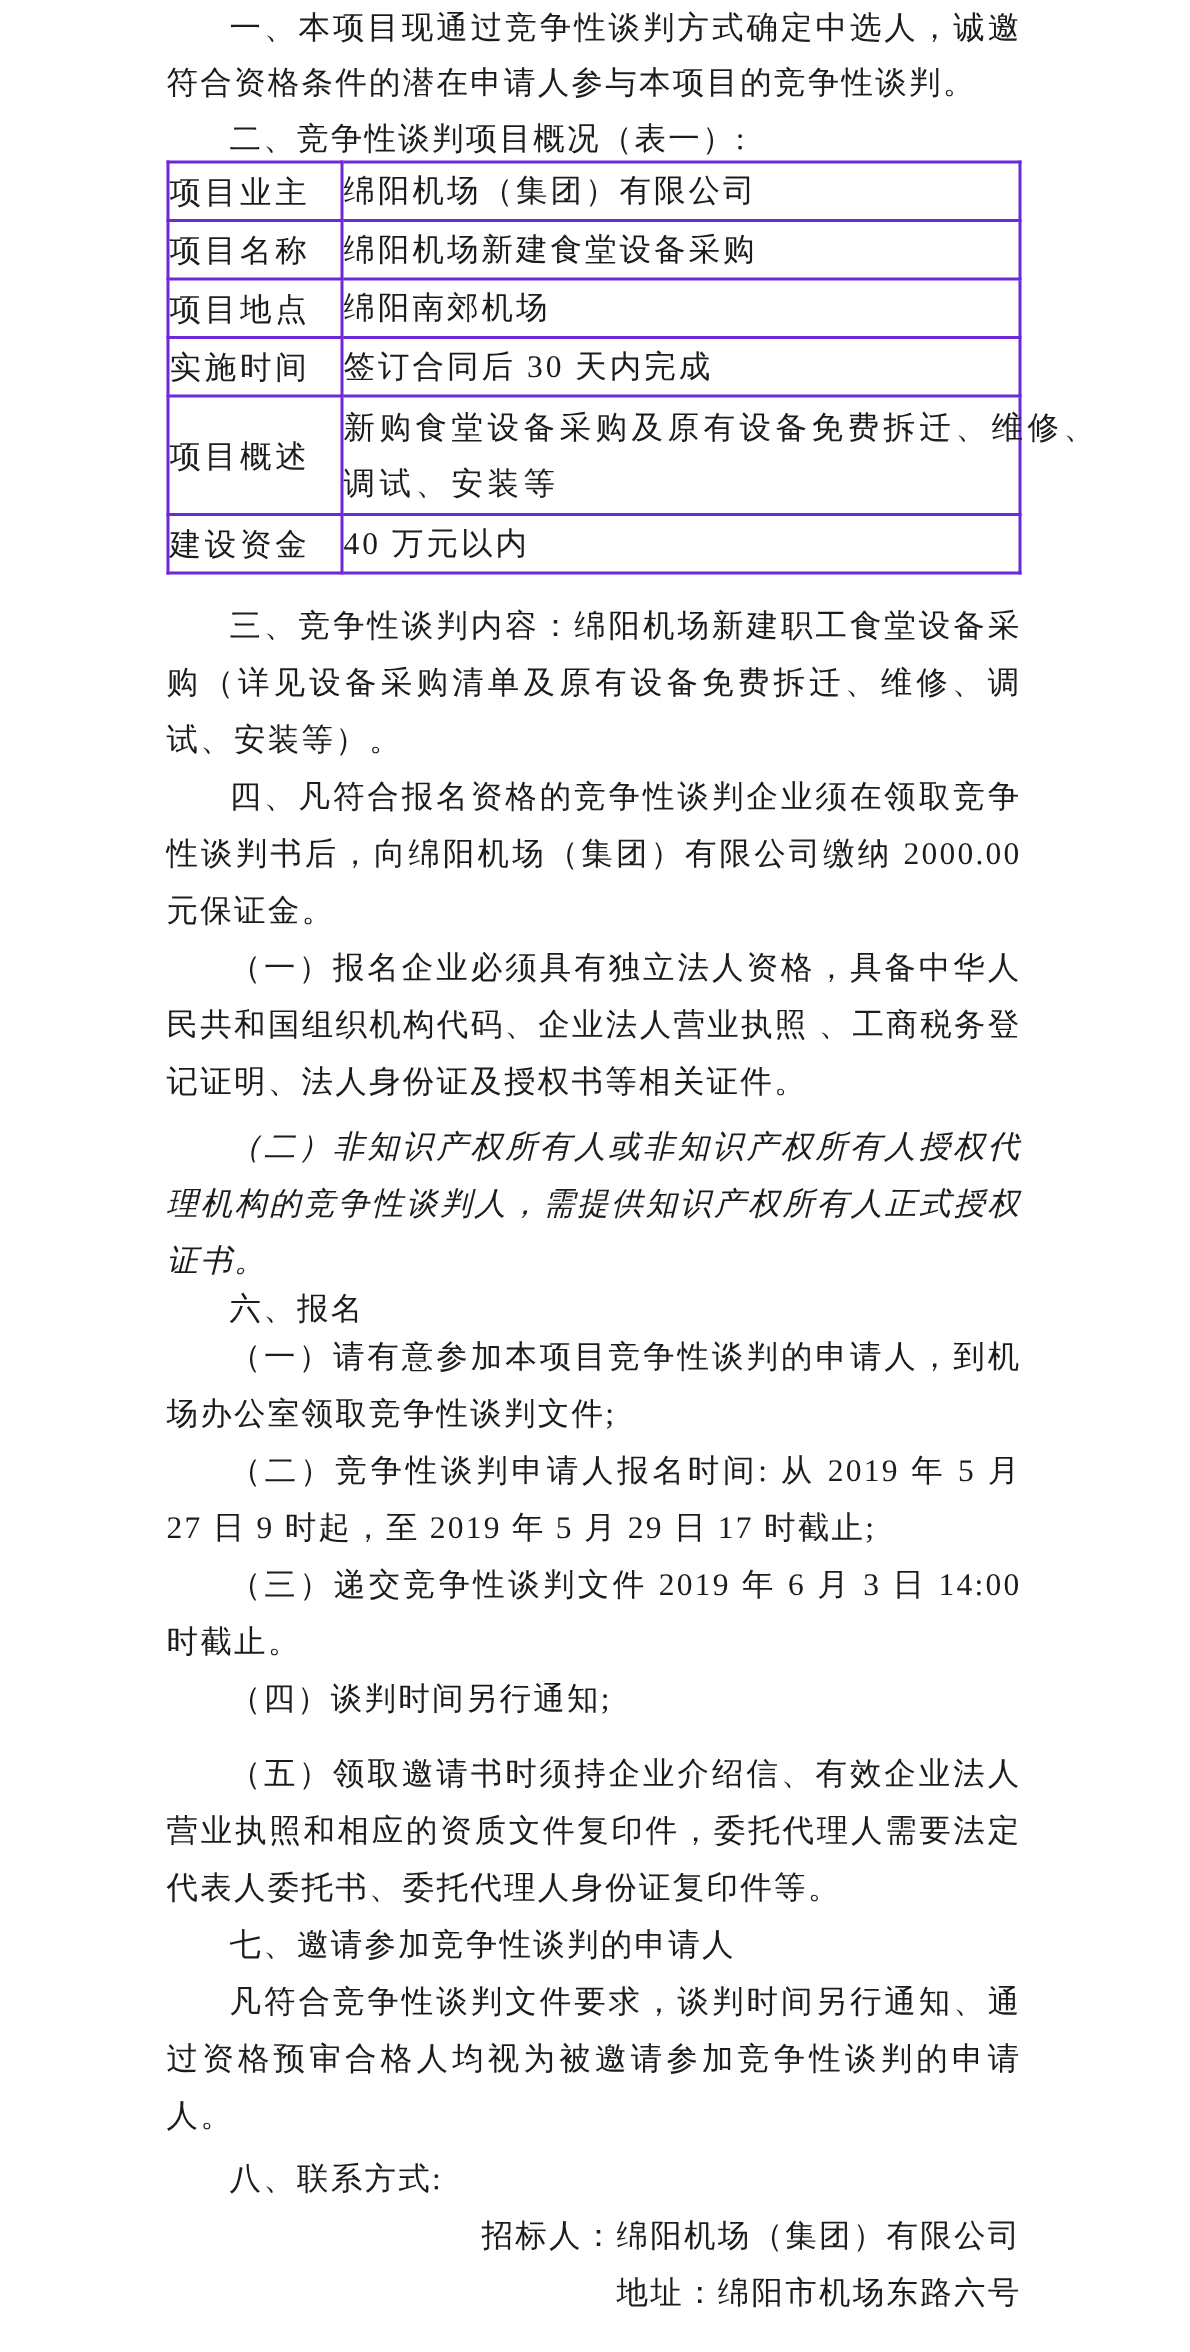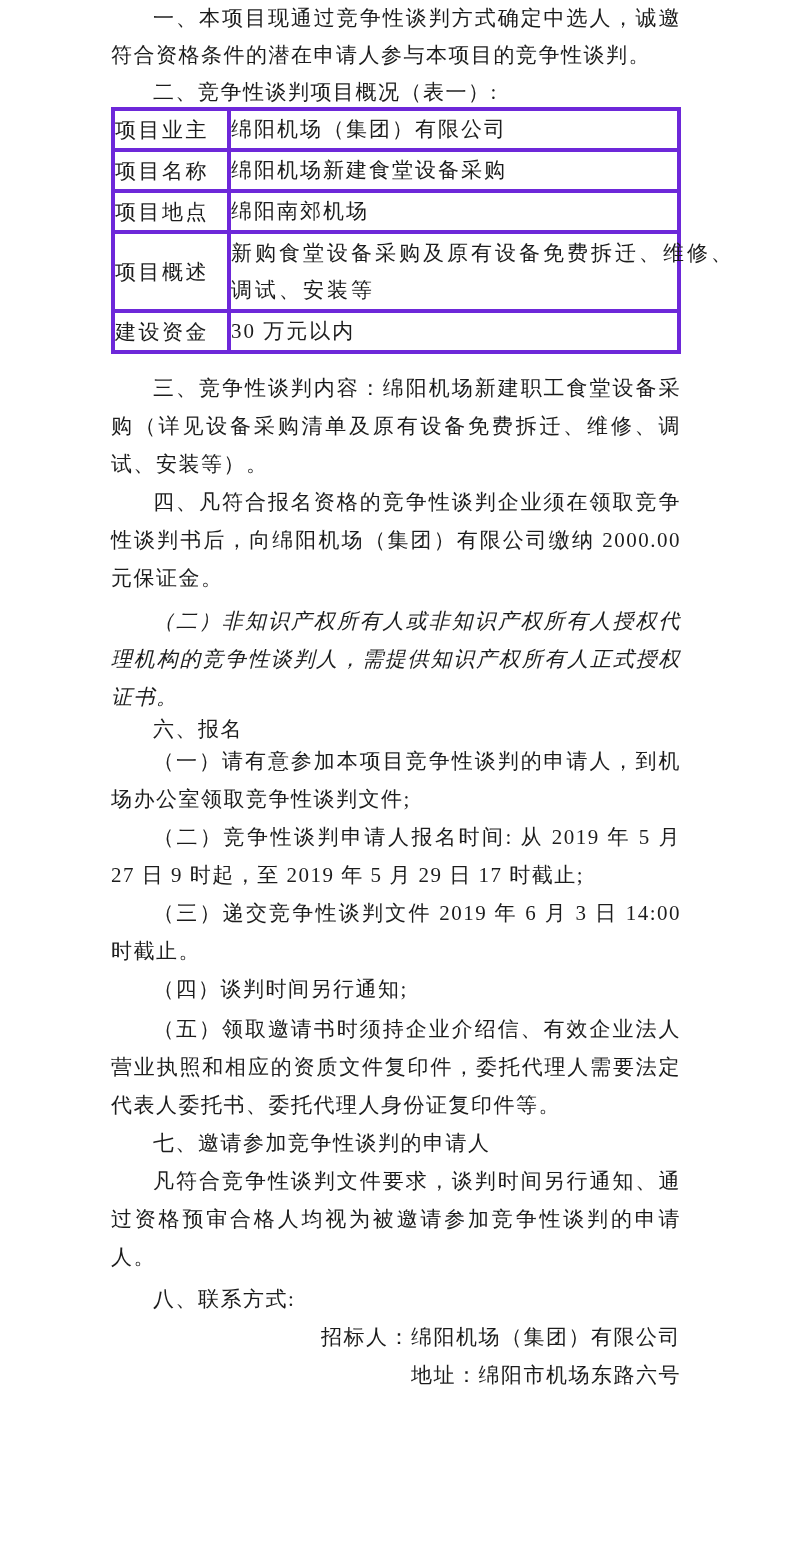--- a/index.html
+++ b/index.html
@@ -25,32 +25,32 @@
     letter-spacing: 1.5px;
     text-align: justify;
     text-justify: inter-character;
     text-indent: 42px;
     white-space: normal;
   }
   p.lead { line-height: 37px; }
   p.sec3 { margin-top: 15px; }
   p.m2 { margin-top: 5px; font-style: italic; }
   p.m4 { margin-top: 4px; }
-  p.m6 { margin-top: 2px; }
+  p.m6 { margin-top: 12px; }
   p.tight { line-height: 26px; }
   p.contact-line { text-align: right; }
 
   table.project-table {
     border-collapse: collapse;
     table-layout: fixed;
     width: 570px;
     margin-top: -4px;
   }
   table.project-table td {
-    border: 4px solid #6d28d9;
+    border: 2px solid #6d28d9;
     vertical-align: middle;
     padding: 0;
     font-family: Liberation Serif, serif;
   }
   td.cell-label {
     width: 116px;
     padding-left: 4px;
     letter-spacing: 2.5px;
     white-space: pre;
   }
@@ -80,35 +80,40 @@
         <td class="cell-value">绵阳机场（集团）有限公司</td>
       </tr>
       <tr class="row-single">
         <td class="cell-label">项目名称</td>
         <td class="cell-value">绵阳机场新建食堂设备采购</td>
       </tr>
       <tr class="row-single">
         <td class="cell-label">项目地点</td>
         <td class="cell-value">绵阳南郊机场</td>
       </tr>
+      <tr class="row-single">
+        <td class="cell-label">实施时间</td>
+        <td class="cell-value">签订合同后 30 天内完成</td>
+      </tr>
       <tr class="row-tall">
         <td class="cell-label">项目概述</td>
         <td class="cell-value cell-overflow">新购食堂设备采购及原有设备免费拆迁、维修、
 调试、安装等</td>
       </tr>
       <tr class="row-single">
         <td class="cell-label">建设资金</td>
-        <td class="cell-value">30 万元以内</td>
+        <td class="cell-value">40 万元以内</td>
       </tr>
     </tbody>
   </table>
 
   <p class="sec3">三、竞争性谈判内容：绵阳机场新建职工食堂设备采购（详见设备采购清单及原有设备免费拆迁、维修、调试、安装等）。</p>
   <p>四、凡符合报名资格的竞争性谈判企业须在领取竞争性谈判书后，向绵阳机场（集团）有限公司缴纳 2000.00 元保证金。</p>
 
+  <p>（一）报名企业必须具有独立法人资格，具备中华人民共和国组织机构代码、企业法人营业执照 、工商税务登记证明、法人身份证及授权书等相关证件。</p>
   <p class="m2">（二）非知识产权所有人或非知识产权所有人授权代理机构的竞争性谈判人，需提供知识产权所有人正式授权证书。</p>
 
   <p class="tight">六、报名</p>
   <p>（一）请有意参加本项目竞争性谈判的申请人，到机场办公室领取竞争性谈判文件;</p>
   <p>（二）竞争性谈判申请人报名时间: 从 2019 年 5 月 27 日 9 时起，至 2019 年 5 月 29 日 17 时截止;</p>
   <p>（三）递交竞争性谈判文件 2019 年 6 月 3 日 14:00 时截止。</p>
   <p>（四）谈判时间另行通知;</p>
   <p class="m6">（五）领取邀请书时须持企业介绍信、有效企业法人营业执照和相应的资质文件复印件，委托代理人需要法定代表人委托书、委托代理人身份证复印件等。</p>
 
   <p>七、邀请参加竞争性谈判的申请人</p>

